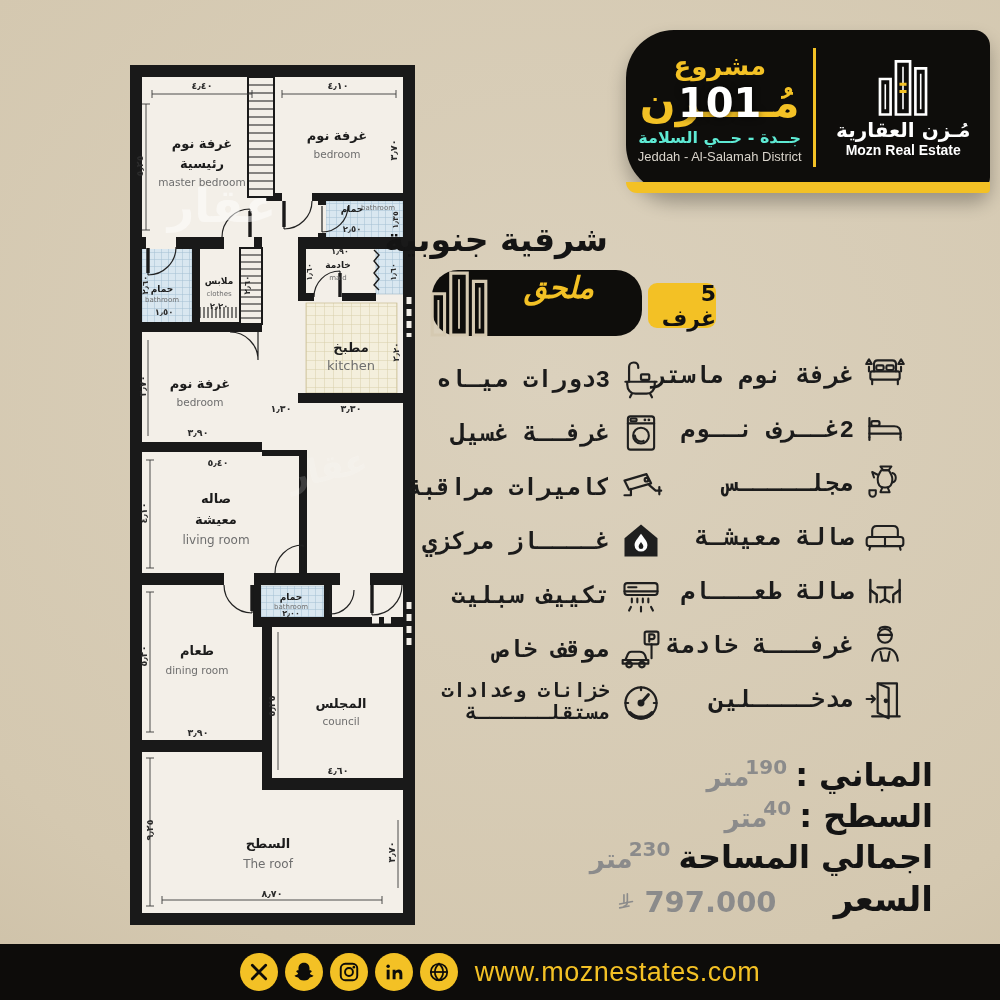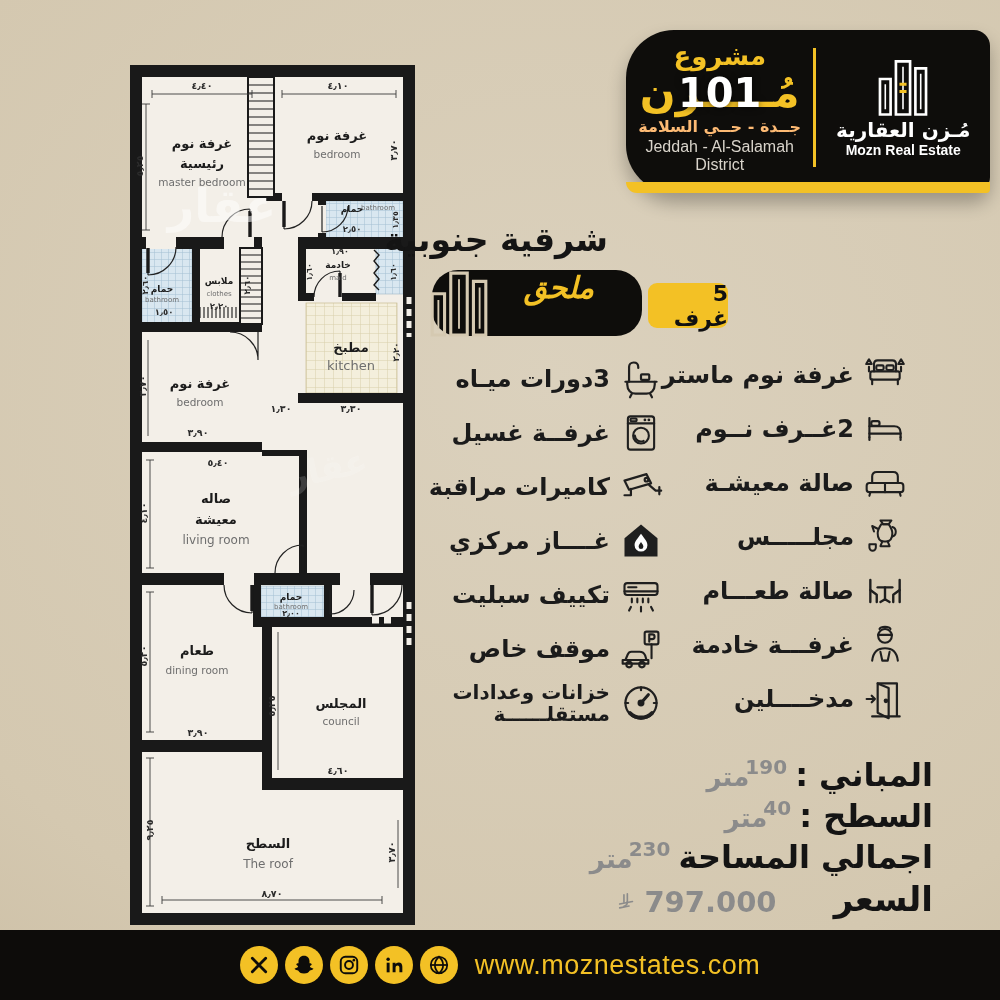--- a/index.html
+++ b/index.html
@@ -9,52 +9,52 @@
   
   .header-box{position:absolute;left:626px;top:30px;width:364px;height:163px;background:#0e0d0b;
     border-radius:48px 16px 16px 48px;display:flex;align-items:stretch;box-shadow:0 10px 18px rgba(0,0,0,.28);}
   .header-box::after{content:"";position:absolute;left:0;right:0;bottom:0;height:11px;background:#f3c125;
     border-radius:0 0 14px 42px;}
   .hleft{flex:1.08;display:flex;flex-direction:column;align-items:center;justify-content:center;padding:6px 0 14px;}
   .h-project{color:#f3c125;font-size:26px;font-weight:bold;}
   .h-name{position:relative;color:#f3c125;font-size:42px;font-weight:bold;line-height:1.05;direction:rtl;}
   .h-num{position:absolute;left:50%;top:1px;transform:translateX(-50%);color:#ffffff;font-size:40px;
     font-weight:bold;text-shadow:0 0 7px rgba(0,0,0,.75);}
-  .h-loc-ar{color:#fdba74;font-size:16px;font-weight:bold;margin-top:2px;}
-  .h-loc-en{color:#d9d4cb;font-size:16px;margin-top:2px;font-family:"Liberation Sans",sans-serif;text-align:center;}
+  .h-loc-ar{color:#5eead4;font-size:16px;font-weight:bold;margin-top:2px;}
+  .h-loc-en{color:#d9d4cb;font-size:13px;margin-top:2px;font-family:"Liberation Sans",sans-serif;text-align:center;}
   .h-divider{width:3px;background:#f3c125;margin:18px 0 26px;}
   .hright{flex:1;display:flex;flex-direction:column;align-items:center;justify-content:center;padding:4px 0 14px;color:#fff;}
   .h-brand-ar{font-size:20px;font-weight:bold;margin-top:0;}
   .h-brand-en{font-size:14px;font-weight:bold;font-family:"Liberation Sans",sans-serif;}
   
   .orientation{position:absolute;left:428px;top:220px;width:180px;font-size:33px;font-weight:bold;color:#141414;direction:rtl;white-space:nowrap;}
   .badge-annex{position:absolute;left:432px;top:270px;width:210px;height:66px;background:#0e0d0b;border-radius:26px;
     display:flex;align-items:flex-start;justify-content:center;overflow:visible;font-style:italic;}
   .badge-annex .txt{color:#f3c125;font-size:30px;font-weight:bold;margin-left:44px;}
   .badge-annex svg{position:absolute;left:-6px;top:-8px;}
   .badge-rooms{position:absolute;left:648px;top:283px;width:68px;height:45px;background:#f3c125;border-radius:9px;
-    display:flex;align-items:center;justify-content:center;font-size:22px;font-weight:bold;color:#111;direction:rtl;padding-left:12px;}
+    display:flex;align-items:center;justify-content:center;font-size:22px;font-weight:bold;color:#111;direction:rtl;}
   
-  .featcol{position:absolute;direction:rtl;}
+  .featcol{position:absolute;direction:rtl;font-family:Liberation Mono, monospace;}
   .amenities{top:352px;right:337px;width:205px;}
   .roomslist{top:348px;right:93px;width:218px;}
   .feat{height:54px;display:flex;align-items:center;gap:9px;}
   .ficon{width:44px;height:44px;flex:0 0 44px;display:flex;align-items:center;justify-content:center;}
   .flabel{font-size:24px;font-weight:bold;color:#1b1b1b;white-space:nowrap;}
   .flabel.two{font-size:20px;line-height:1.1;}
   
   .stats{position:absolute;top:756px;right:67px;direction:rtl;text-align:right;}
   .stat{margin-bottom:3px;white-space:nowrap;}
   .s-label{font-size:32px;font-weight:bold;color:#141414;}
   .s-unit{font-size:26px;font-weight:bold;color:#8b8b8b;margin-right:6px;}
   .s-num{font-size:20px;position:relative;top:-12px;margin:0 -3px 0 -4px;}
   .p-val{direction:ltr;display:inline-flex;align-items:center;gap:9px;font-size:29px;font-weight:bold;color:#8b8b8b;margin-right:10px;}
   .price .s-label{font-size:34px;margin-left:42px;}
   
-  .footer{position:absolute;left:0;right:0;bottom:0;height:70px;background:#0d0c0a;display:flex;align-items:center;justify-content:center;gap:7px;}
+  .footer{position:absolute;left:0;right:0;bottom:0;height:56px;background:#0d0c0a;display:flex;align-items:center;justify-content:center;gap:7px;}
   .sicon{width:38px;height:38px;border-radius:50%;background:#f3c125;display:flex;align-items:center;justify-content:center;}
   .furl{color:#f3c125;font-size:27px;margin-left:10px;font-family:"Liberation Sans",sans-serif;letter-spacing:.5px;}
   
   .plan{position:absolute;left:115px;top:40px;}
   .pl-ar{font:bold 13px "DejaVu Sans",sans-serif;fill:#1c1c1c;}
   .pl-en{font:10.5px "DejaVu Sans",sans-serif;fill:#6e6e6e;}
   .pl-dim{font:bold 9.5px "DejaVu Sans",sans-serif;fill:#2b2b2b;}
   .pl-sm{font:bold 9px "DejaVu Sans",sans-serif;fill:#1c1c1c;}
   .pl-xs{font:7px "DejaVu Sans",sans-serif;fill:#6e6e6e;}
   text{text-anchor:middle;}
@@ -383,41 +383,41 @@
             <path d="M7 21h27c4.5 0 7 2.5 7 7v5"></path>
             <path d="M7 29h34"></path>
           <rect x="9" y="15.5" width="9" height="5" rx="2"></rect>
             <path d="M7 33v3M41 33v3"></path>
         </svg>
       </span>
       <span class="flabel">2غــرف نــوم</span>
     </div>
     <div class="feat">
       <span class="ficon">
-        <svg width="46" height="46" viewBox="0 0 48 48" fill="none" stroke="#1f1f1f" stroke-width="2.3" stroke-linecap="round" stroke-linejoin="round">
-          <path d="M10 24v-7c0-3 2-5 5-5h18c3 0 5 2 5 5v7"></path>
-          <rect x="4" y="24" width="40" height="10" rx="3"></rect>
-            <path d="M24 24v10"></path>
-          <path d="M8 34l-1 4M40 34l1 4"></path>
-        </svg>
-      </span>
-      <span class="flabel">صالة معيشـة</span>
-    </div>
-    <div class="feat">
-      <span class="ficon">
         <svg width="44" height="44" viewBox="0 0 48 48" fill="none" stroke="#1f1f1f" stroke-width="2.2" stroke-linecap="round" stroke-linejoin="round">
           <path d="M28 10l3-4H19l3 4z"></path>
             <path d="M20 10c-2 3-4 6-4 10 0 5 2 9 7 9h2c5 0 7-4 7-9 0-4-2-7-4-10z"></path>
           <path d="M16 15l-6-3 2 6"></path>
             <path d="M32 13c5 1.5 5 9 0 10.5"></path>
           <path d="M21 29l-2 5h10l-2-5"></path>
             <path d="M7 32h7v3.5a3.5 3.5 0 0 1-7 0z"></path>
         </svg>
       </span>
       <span class="flabel">مجلـــــس</span>
+    </div>
+    <div class="feat">
+      <span class="ficon">
+        <svg width="46" height="46" viewBox="0 0 48 48" fill="none" stroke="#1f1f1f" stroke-width="2.3" stroke-linecap="round" stroke-linejoin="round">
+          <path d="M10 24v-7c0-3 2-5 5-5h18c3 0 5 2 5 5v7"></path>
+          <rect x="4" y="24" width="40" height="10" rx="3"></rect>
+            <path d="M24 24v10"></path>
+          <path d="M8 34l-1 4M40 34l1 4"></path>
+        </svg>
+      </span>
+      <span class="flabel">صالة معيشـة</span>
     </div>
     <div class="feat">
       <span class="ficon">
         <svg width="46" height="46" viewBox="0 0 48 48" fill="none" stroke="#1f1f1f" stroke-width="2.6" stroke-linecap="round" stroke-linejoin="round">
           <path d="M8 12v24"></path>
             <path d="M8 23l7 5v8"></path>
           <path d="M40 12v24"></path>
             <path d="M40 23l-7 5v8"></path>
           <path d="M16 20h16"></path>
             <path d="M24 20v13"></path>

